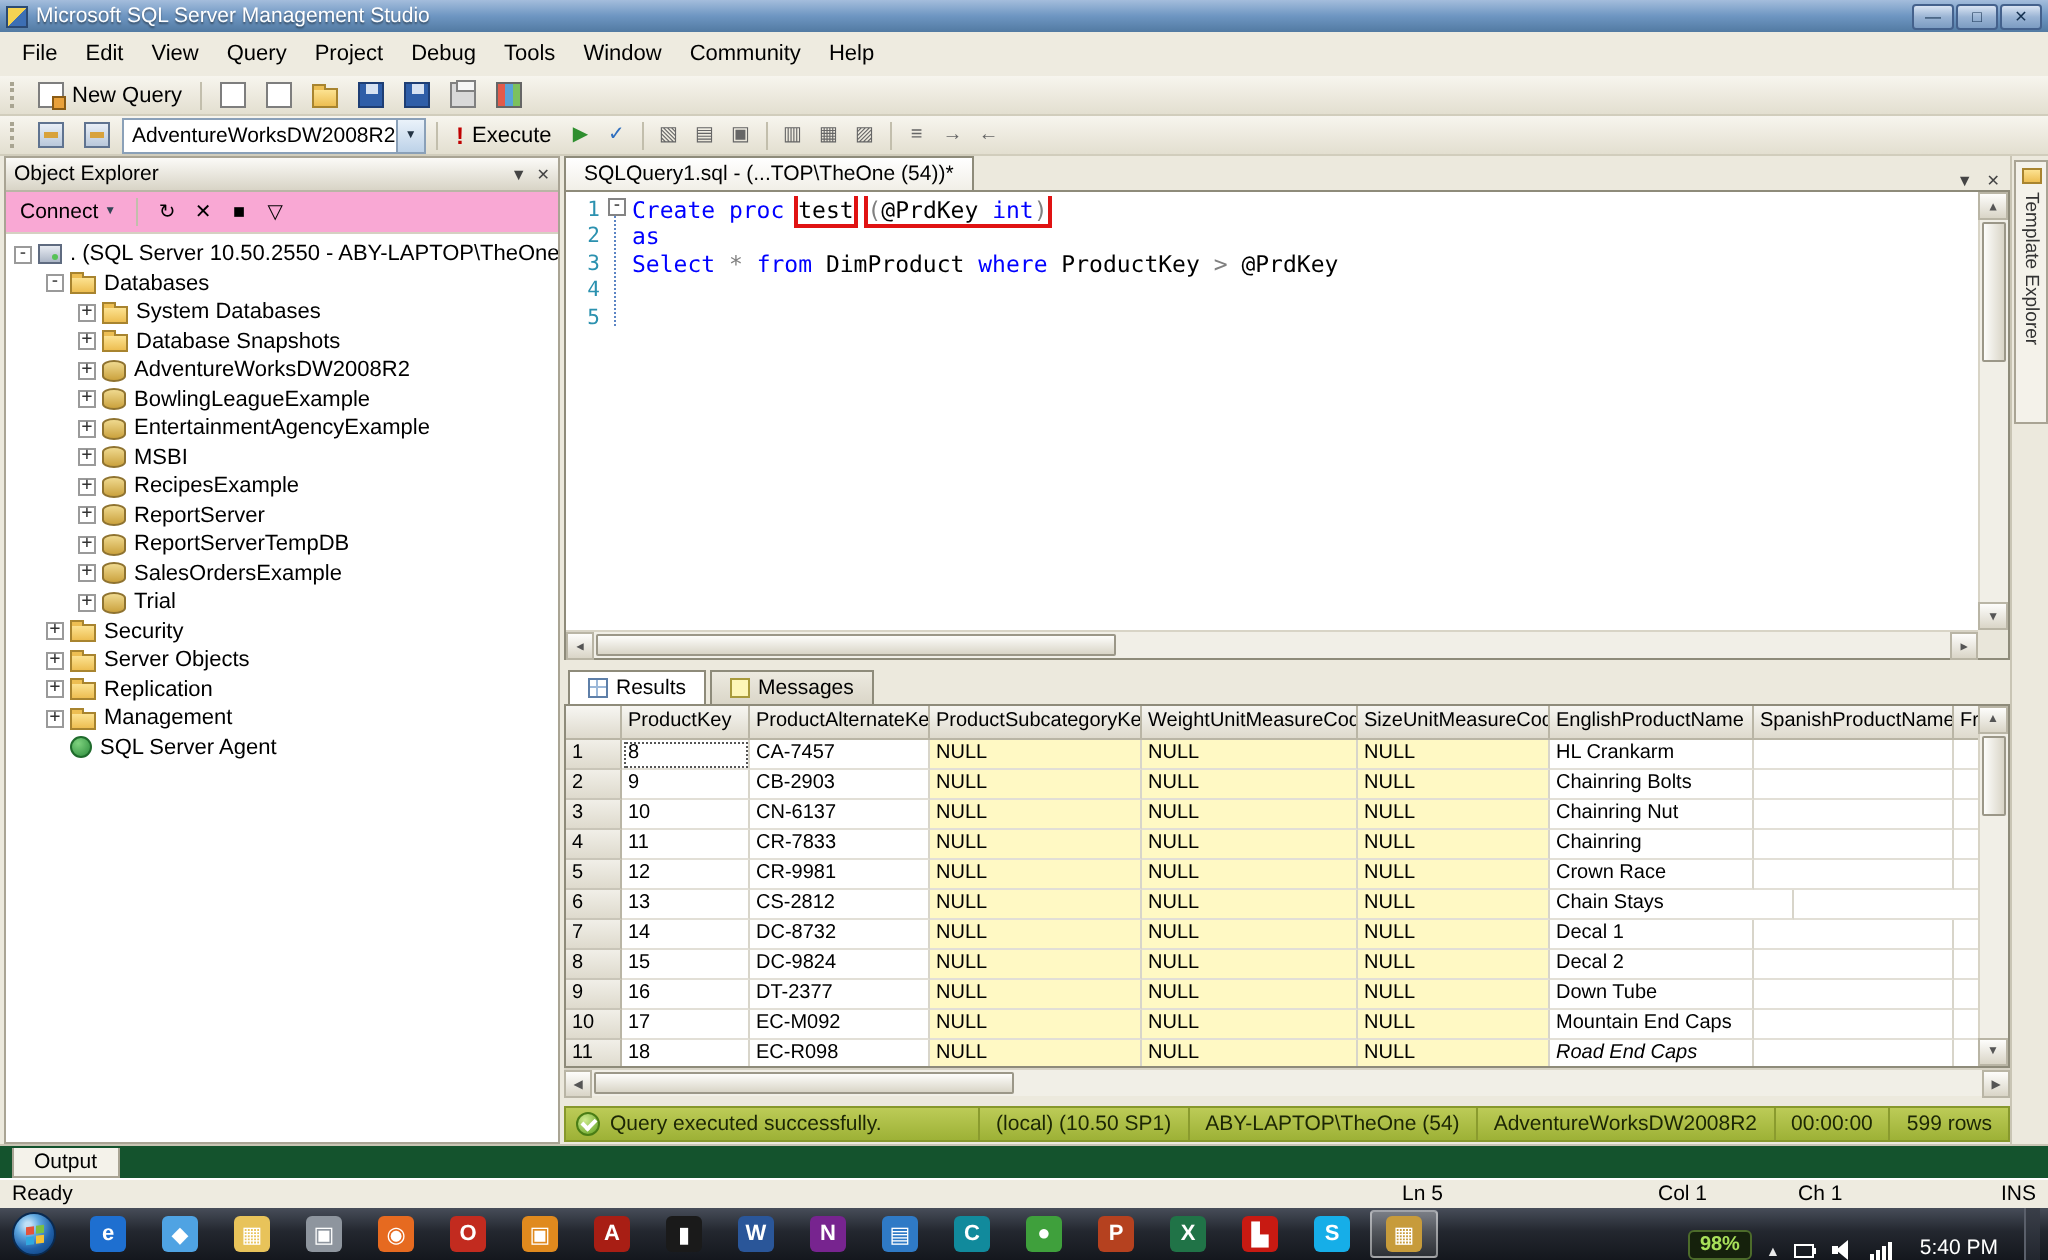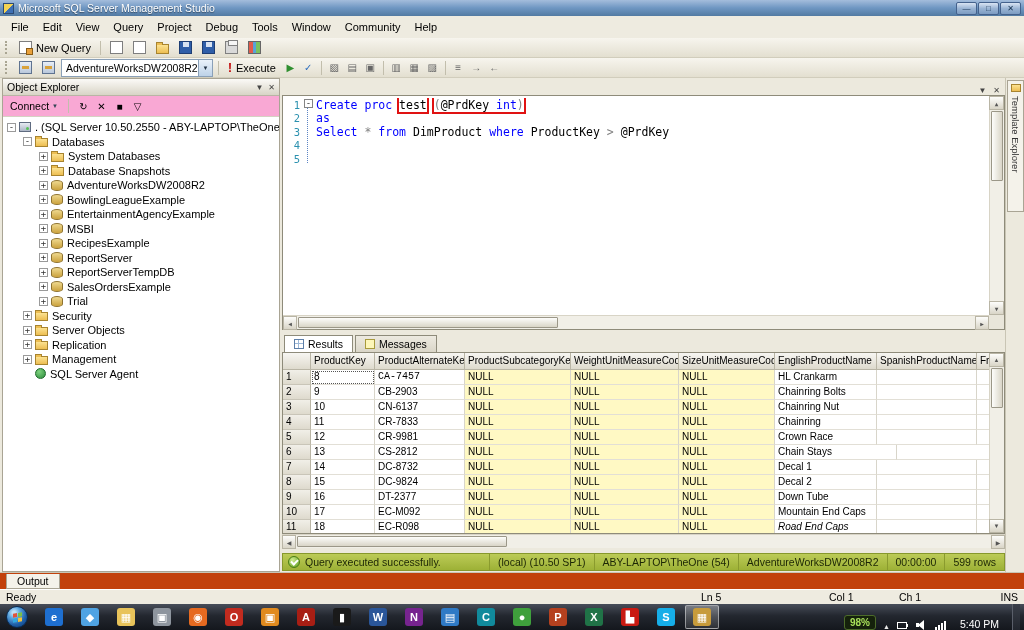--- a/index.html
+++ b/index.html
@@ -136,21 +136,21 @@
     background:linear-gradient(#BCCB57,var(--green,#9DB136)); border:1px solid #87982C; display:flex; align-items:center;
     font-size:10.5px; color:#1C2605; overflow:hidden; }
   .okball { width:12px; height:12px; border-radius:50%; background:radial-gradient(circle at 35% 30%,#CFEB8E,#5E9E1E);
     border:1px solid #4A7D15; margin:0 5px; position:relative; flex:0 0 auto; }
   .okball::after { content:""; position:absolute; left:2px; top:2px; width:5px; height:3px;
     border-left:2px solid #fff; border-bottom:2px solid #fff; transform:rotate(-45deg); }
   .gmsg { flex:1; white-space:nowrap; overflow:hidden; }
   .gseg { border-left:1px solid #8A9B2E; padding:0 8px; height:100%; display:flex; align-items:center; white-space:nowrap; flex:0 0 auto; }
 
   
-  .outputrow { position:absolute; left:0; top:572px; width:1024px; height:17px; background:#c2410c;
+  .outputrow { position:absolute; left:0; top:572px; width:1024px; height:17px; background:#14532d;
     border-top:1px solid #C9C5B4; display:flex; align-items:flex-start; padding:1px 0 0 6px; }
   .output-tab { height:15px; padding:1px 10px 0; border:1px solid #A9A494; border-top:none; background:#F4F2EA; font-size:10.5px; }
 
   .statusbar { position:absolute; left:0; top:589px; width:1024px; height:15px; background:#EEEBE0;
     border-top:1px solid #FFFFFF; display:flex; align-items:center; font-size:10.5px; padding:0 6px; }
   .sb-right { margin-left:auto; display:flex; }
   .sb-ln { width:128px; } .sb-col { width:70px; } .sb-ch { width:95px; } .sb-ins { width:24px; text-align:right; }
 
   
   .taskbar { position:absolute; left:0; top:604px; width:1024px; height:26px;
@@ -392,20 +392,21 @@
         <div class="trow" style="padding-left: 20px;">
           <div class="texp none"></div>
           <div class="ticon ti-agent"></div>
           <div class="tlabel">SQL Server Agent</div>
         </div>
       </div>
   </div>
 
   <div class="rightarea">
     <div class="edtabs">
+      <div class="edtab">SQLQuery1.sql - (...TOP\TheOne (54))*</div>
       <div class="edtab-controls">
         <span>▼</span>
         <span>✕</span>
       </div>
     </div>
 
     <div class="editor">
       <div class="ed-body" id="ed-lines">
           <div class="ed-line">
             <div class="lnum">1</div>
@@ -471,21 +472,21 @@
           <div class="gc gh" style="width: 108px;">WeightUnitMeasureCode</div>
           <div class="gc gh" style="width: 96px;">SizeUnitMeasureCode</div>
           <div class="gc gh" style="width: 102px;">EnglishProductName</div>
           <div class="gc gh" style="width: 100px;">SpanishProductName</div>
           <div class="gc gh" style="flex: 1 1 0%;">Fren</div>
         </div>
       <div id="grid-body">
           <div class="grow">
             <div class="gc rownum" style="width: 28px;">1</div>
             <div class="gc focus-cell" style="width: 64px;">8</div>
-            <div class="gc" style="width: 90px; font-family: Liberation Mono, monospace;">CA-7457</div>
+            <div class="gc" style="width: 90px;">CA-7457</div>
             <div class="gc null-cell" style="width: 106px;">NULL</div>
             <div class="gc null-cell" style="width: 108px;">NULL</div>
             <div class="gc null-cell" style="width: 96px;">NULL</div>
             <div class="gc" style="width: 102px;">HL Crankarm</div>
             <div class="gc" style="width: 100px;"></div>
             <div class="gc" style="flex: 1 1 0%;"></div>
           </div>
           <div class="grow">
             <div class="gc rownum" style="width: 28px;">2</div>
             <div class="gc" style="width: 64px;">9</div>

